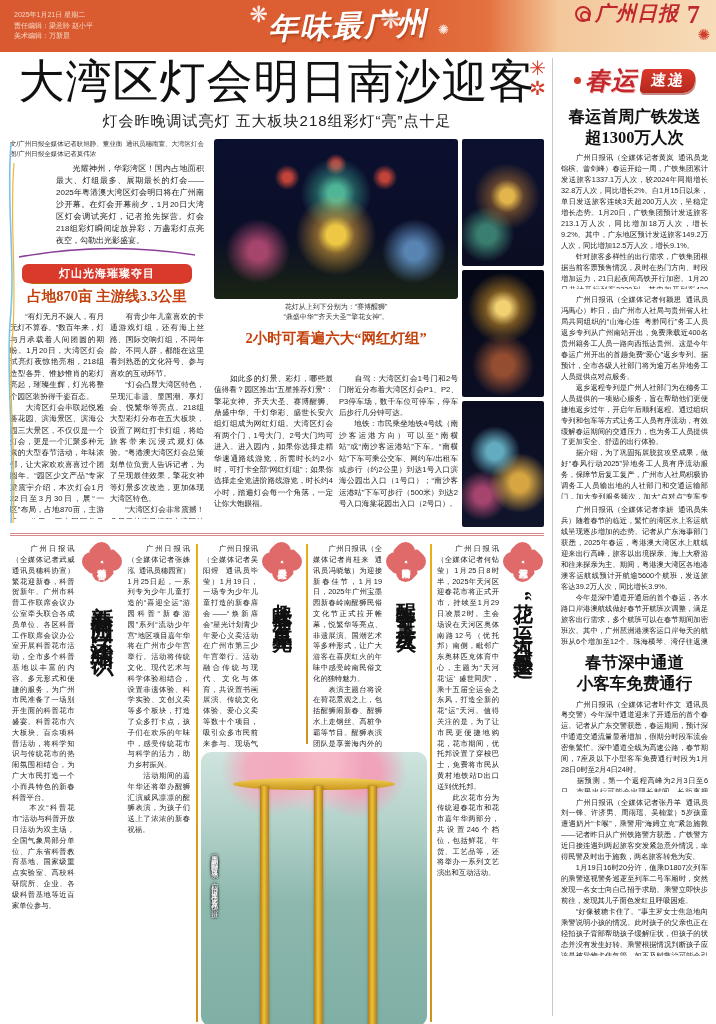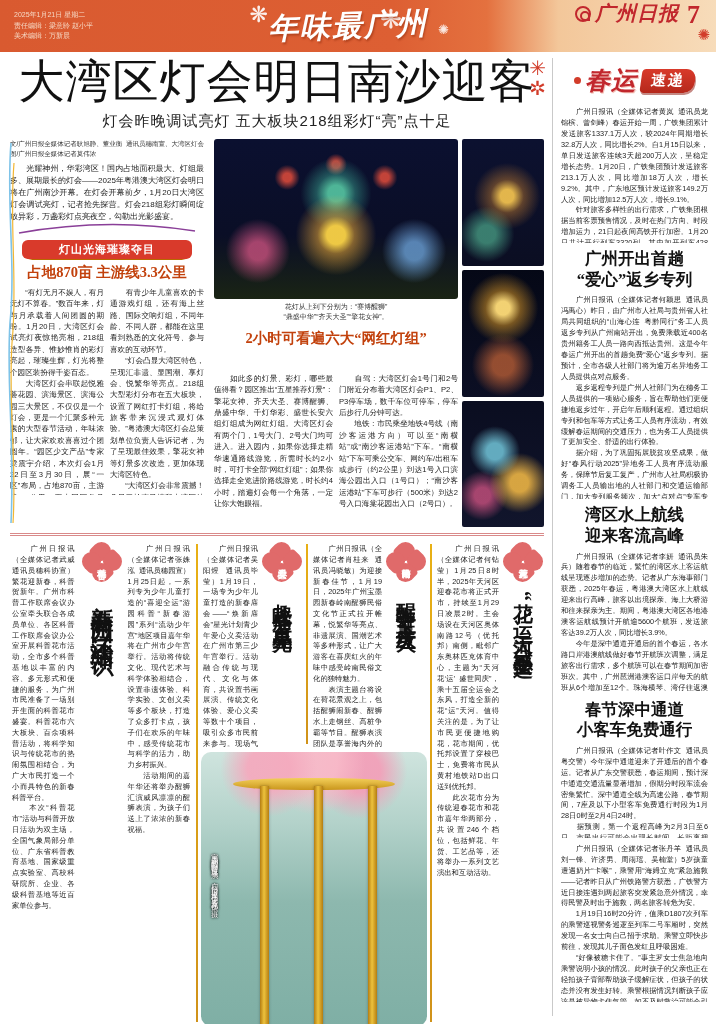--- a/index.html
+++ b/index.html
@@ -33,21 +33,21 @@
   
   .headline-wrap { position:relative; text-align:center; padding-top:6px; }
   .headline { font-family:"Liberation Serif","DejaVu Serif",serif; font-weight:400; font-size:46px; letter-spacing:1px; color:#111; line-height:1.05; }
   .headline-fw { position:absolute; right:-2px; top:6px; color:#d23c2a; font-size:20px; line-height:1; }
   .subheadline { font-size:15px; color:#222; margin-top:6px; letter-spacing:1px; }
 
   
   .upper { display:flex; margin-top:8px; height:388px; position:relative; }
   .left-col { width:200px; padding-right:6px; }
   .byline { font-size:6.5px; color:#333; line-height:1.5; margin-bottom:4px; }
-  .lead { font-size:8px; line-height:1.5; text-align:justify; white-space:pre-wrap; }
+  .lead { font-size:8px; line-height:1.5; text-align:justify; white-space:pre-wrap;padding-left:46px; }
   .ribbon { margin:8px auto 4px auto; width:88%; background:linear-gradient(#f29b17,#e8860f); border-radius:10px 10px 12px 12px; padding:0; position:relative; box-shadow:0 1px 0 #b86a00; }
   .ribbon-inner { background:#d93a2b; color:#fff; font-weight:bold; font-size:11px; text-align:center; padding:2px 0; border-radius:6px; letter-spacing:1px; }
   .ribbon2 .ribbon-inner { background:transparent; }
   .swoosh { display:block; margin:0 auto -3px auto; }
   .sec-title { font-family:"Liberation Serif","DejaVu Serif",serif; font-weight:bold; font-size:14.5px; text-align:center; margin:4px 0 5px 0; color:#c2410c; }
   .twocol { display:flex; gap:6px; overflow:hidden; }
   .textcol { flex:1; font-size:7.6px; line-height:1.5; text-align:justify; color:#222; white-space:pre-wrap; overflow:hidden; }
   .left-col .twocol { height:208px; }
 
   .mid-col { width:252px; display:flex; flex-direction:column; position:relative; padding:0 4px; }
@@ -294,33 +294,31 @@
     <div class="v-rule"></div>
 
     <aside class="rail">
       <div class="rail-logo">
         <span class="dot"></span>
         <span class="chunyun">春运</span>
         <span class="sudi">速递</span>
       </div>
 
       <div class="rail-art">
+        <div class="rail-title" style="white-space:pre-line">春运首周广铁发送
+超1300万人次</div>
         <div class="rail-body h140">　　广州日报讯（全媒体记者黄岚  通讯员龙锦槟、曾剑峰）春运开始一周，广铁集团累计发送旅客1337.1万人次，较2024年同期增长32.8万人次，同比增长2%。自1月15日以来，单日发送旅客连续3天超200万人次，呈稳定增长态势。1月20日，广铁集团预计发送旅客213.1万人次，同比增加18万人次，增长9.2%。其中，广东地区预计发送旅客149.2万人次，同比增加12.5万人次，增长9.1%。
 　　针对旅客多样性的出行需求，广铁集团根据当前客票预售情况，及时在热门方向、时段增加运力，21日起夜间高铁开行加密。1月20日共计开行列车3320列，其中加开列车428列，包括夜间动车组列车315列、普速列车113列，夜间高铁171列，在加开列车中占比超过50%。</div>
       </div>
       <div class="rail-art">
-        <div class="rail-title" style="white-space:pre-line">广州开出首趟
-“爱心”返乡专列</div>
         <div class="rail-body h205">　　广州日报讯（全媒体记者何颖思  通讯员冯禹心）昨日，由广州市人社局与贵州省人社局共同组织的“山海心连  粤黔同行”务工人员返乡专列从广州南站开出，免费乘载近400名贵州籍务工人员一路向西抵达贵州。这是今年春运广州开出的首趟免费“爱心”返乡专列。据预计，全市各级人社部门将为逾万名异地务工人员提供点对点服务。
 　　返乡返程专列是广州人社部门为在穗务工人员提供的一项贴心服务，旨在帮助他们更便捷地返乡过年，开启年后顺利返程。通过组织专列和包车等方式让务工人员有序流动，有效缓解春运期间的交通压力，也为务工人员提供了更加安全、舒适的出行体验。
 　　据介绍，为了巩固拓展脱贫攻坚成果，做好“春风行动2025”异地务工人员有序流动服务，保障节后复工复产，广州市人社局积极协调务工人员输出地的人社部门和交通运输部门，加大专列服务频次，加大“点对点”专车专列服务力度。今年计划春节前后开行贵州、湖南、重庆等多地的返乡返程专列，预计全市各级人社部门将为逾万名异地务工人员提供点对点服务。</div>
       </div>
       <div class="rail-art">
-        <div class="rail-title" style="white-space:pre-line">湾区水上航线
-迎来客流高峰</div>
         <div class="rail-body h145">　　广州日报讯（全媒体记者李妍  通讯员朱兵）随着春节的临近，繁忙的湾区水上客运航线呈现逐步增加的态势。记者从广东海事部门获悉，2025年春运，粤港澳大湾区水上航线迎来出行高峰，旅客以出境探亲、海上大桥游和往来探亲为主。期间，粤港澳大湾区各地港澳客运航线预计开航逾5600个航班，发送旅客达39.2万人次，同比增长3.9%。
 　　今年是深中通道开通后的首个春运，各水路口岸港澳航线做好春节开航班次调整，满足旅客出行需求，多个航班可以在春节期间加密班次。其中，广州琶洲港澳客运口岸每天的航班从6个增加至12个。珠海横琴、湾仔往返澳门的航线将从每日68个班次增至每日24个增至32个。</div>
       </div>
       <div class="rail-art">
         <div class="rail-title" style="white-space:pre-line">春节深中通道
 小客车免费通行</div>
         <div class="rail-body h92">　　广州日报讯（全媒体记者叶作文  通讯员粤交警）今年深中通道迎来了开通后的首个春运。记者从广东交警获悉，春运期间，预计深中通道交通流量显著增加，假期分时段车流会密集繁忙。深中通道全线为高速公路，春节期间，7座及以下小型客车免费通行时段为1月28日0时至2月4日24时。
 　　据预测，第一个返程高峰为2月3日至6日，市民出行可能会出现长时间、长距离拥堵。第二个返程高峰为2月12日至16日，建议前往东莞、惠州等粤东地区的朋友提前规划，必要时绕行虎门大桥。</div>
       </div>
       <div class="rail-art">

